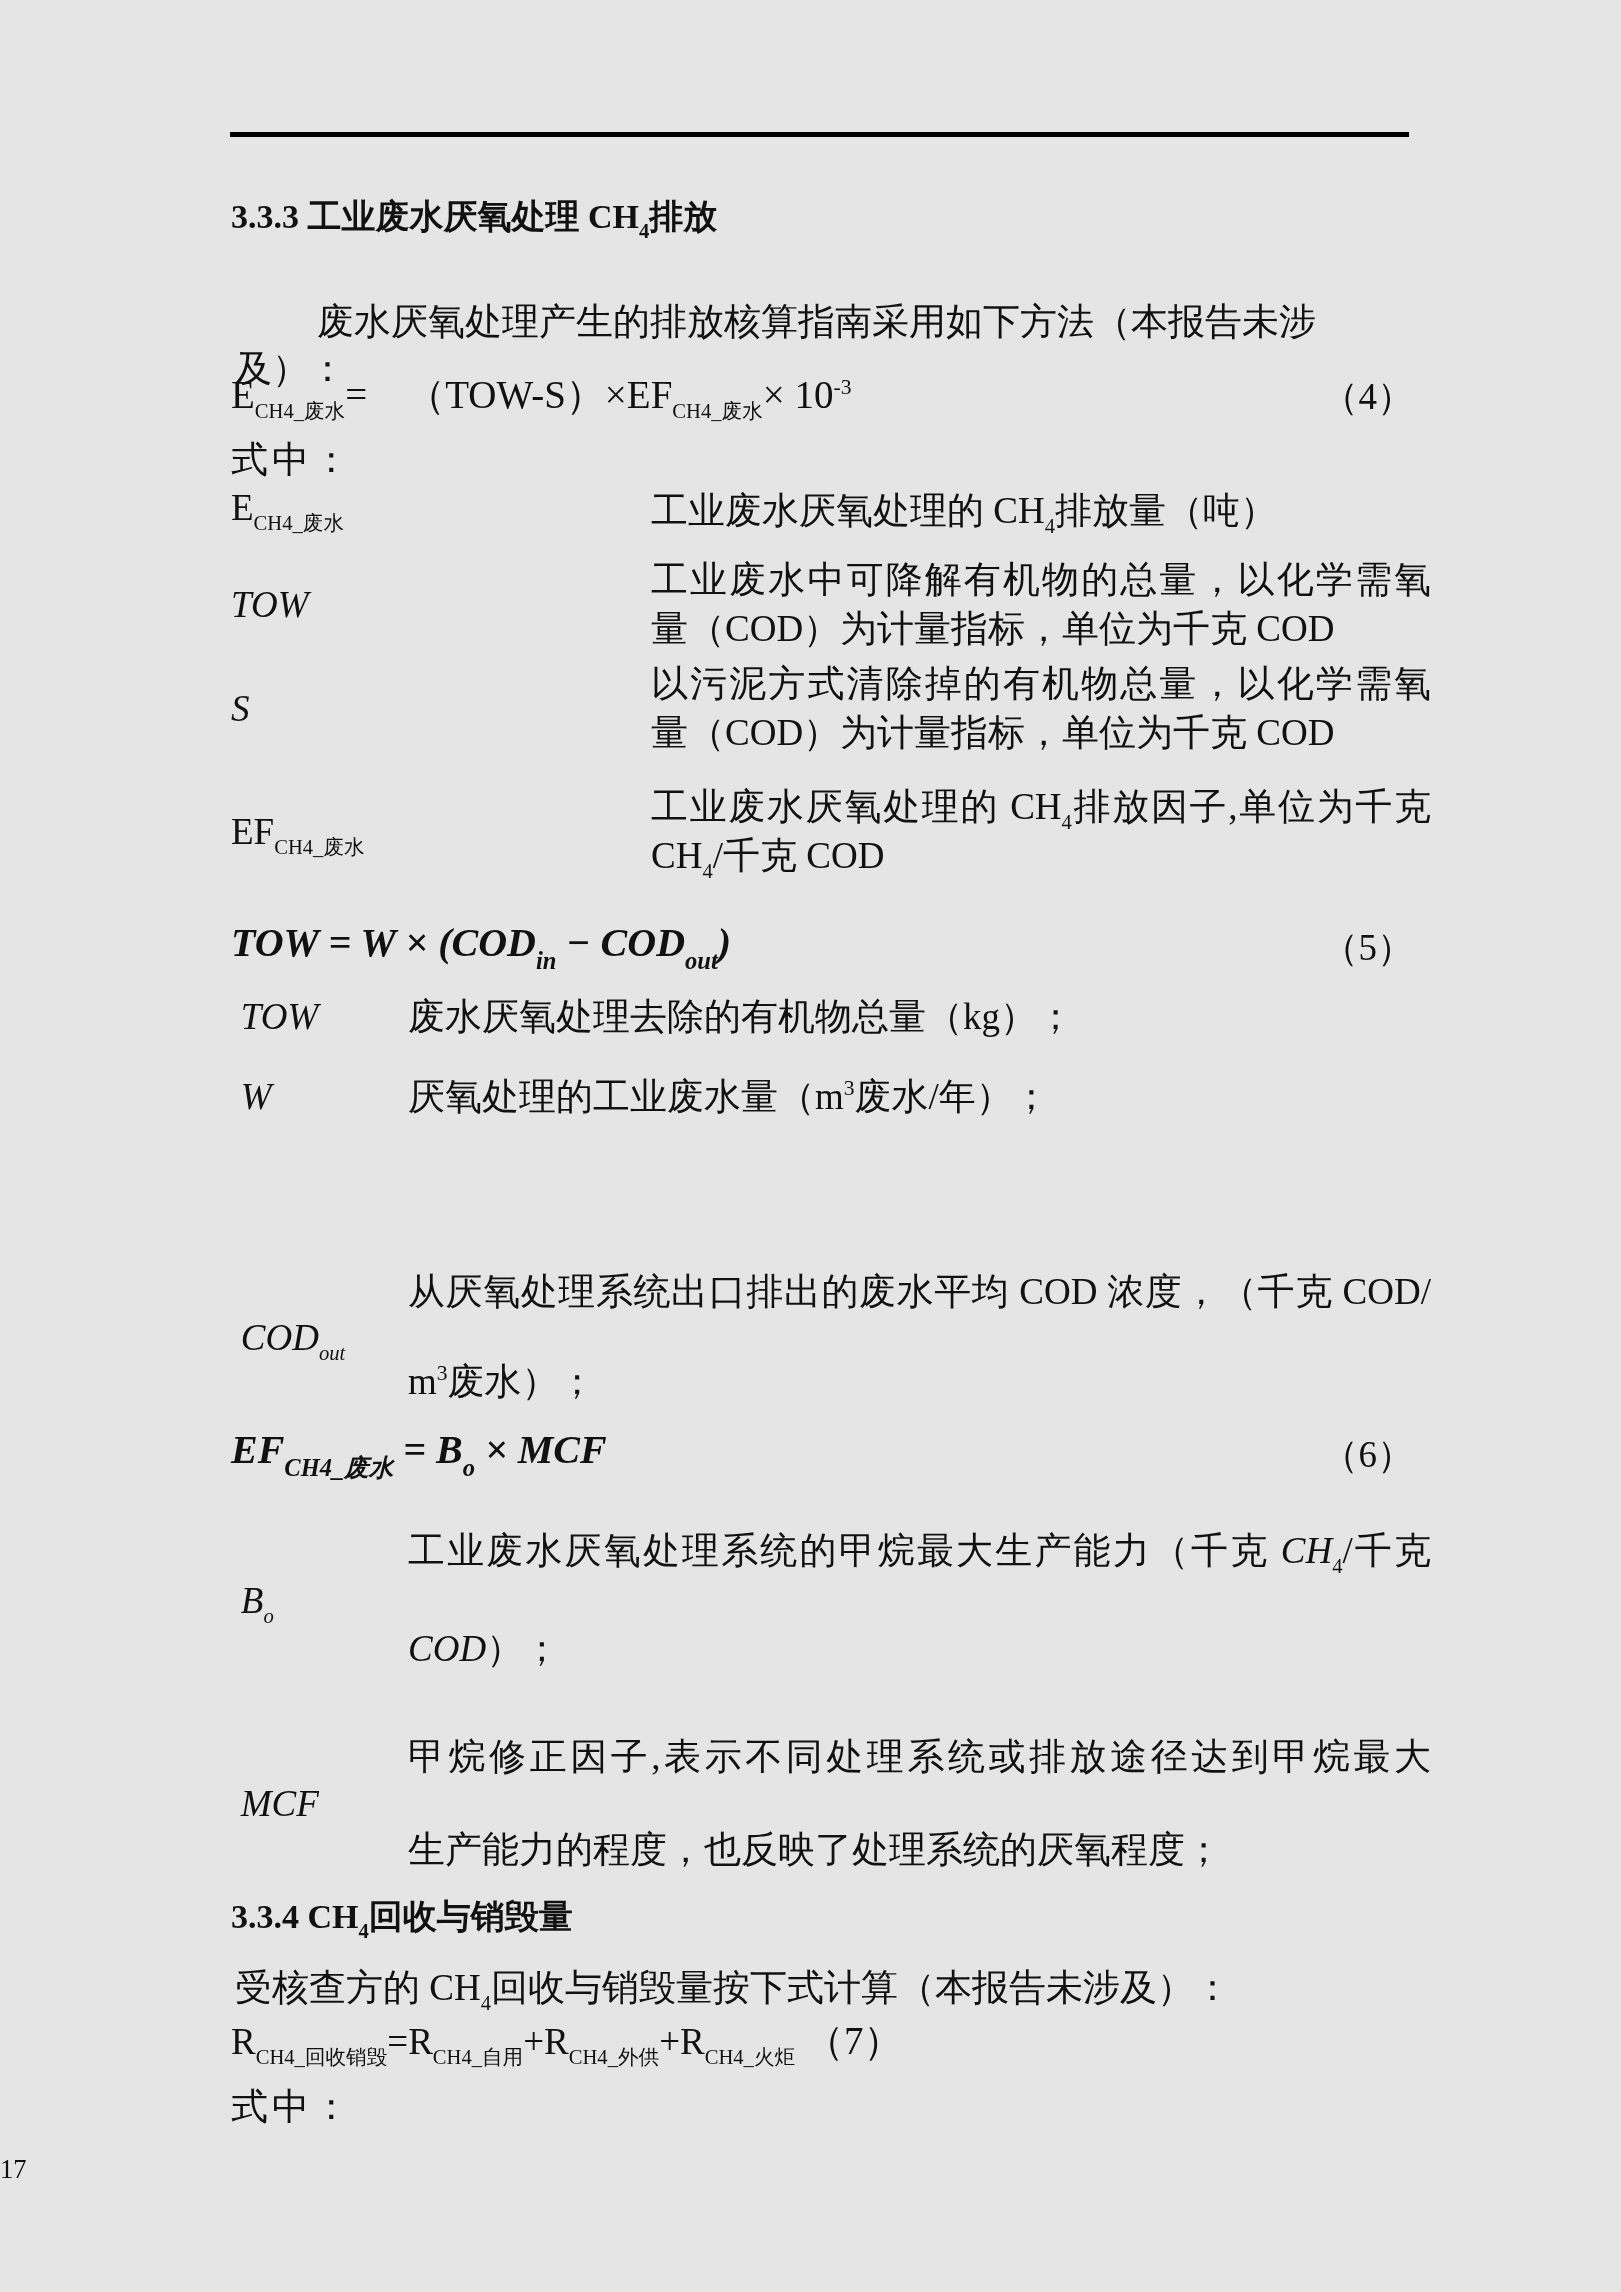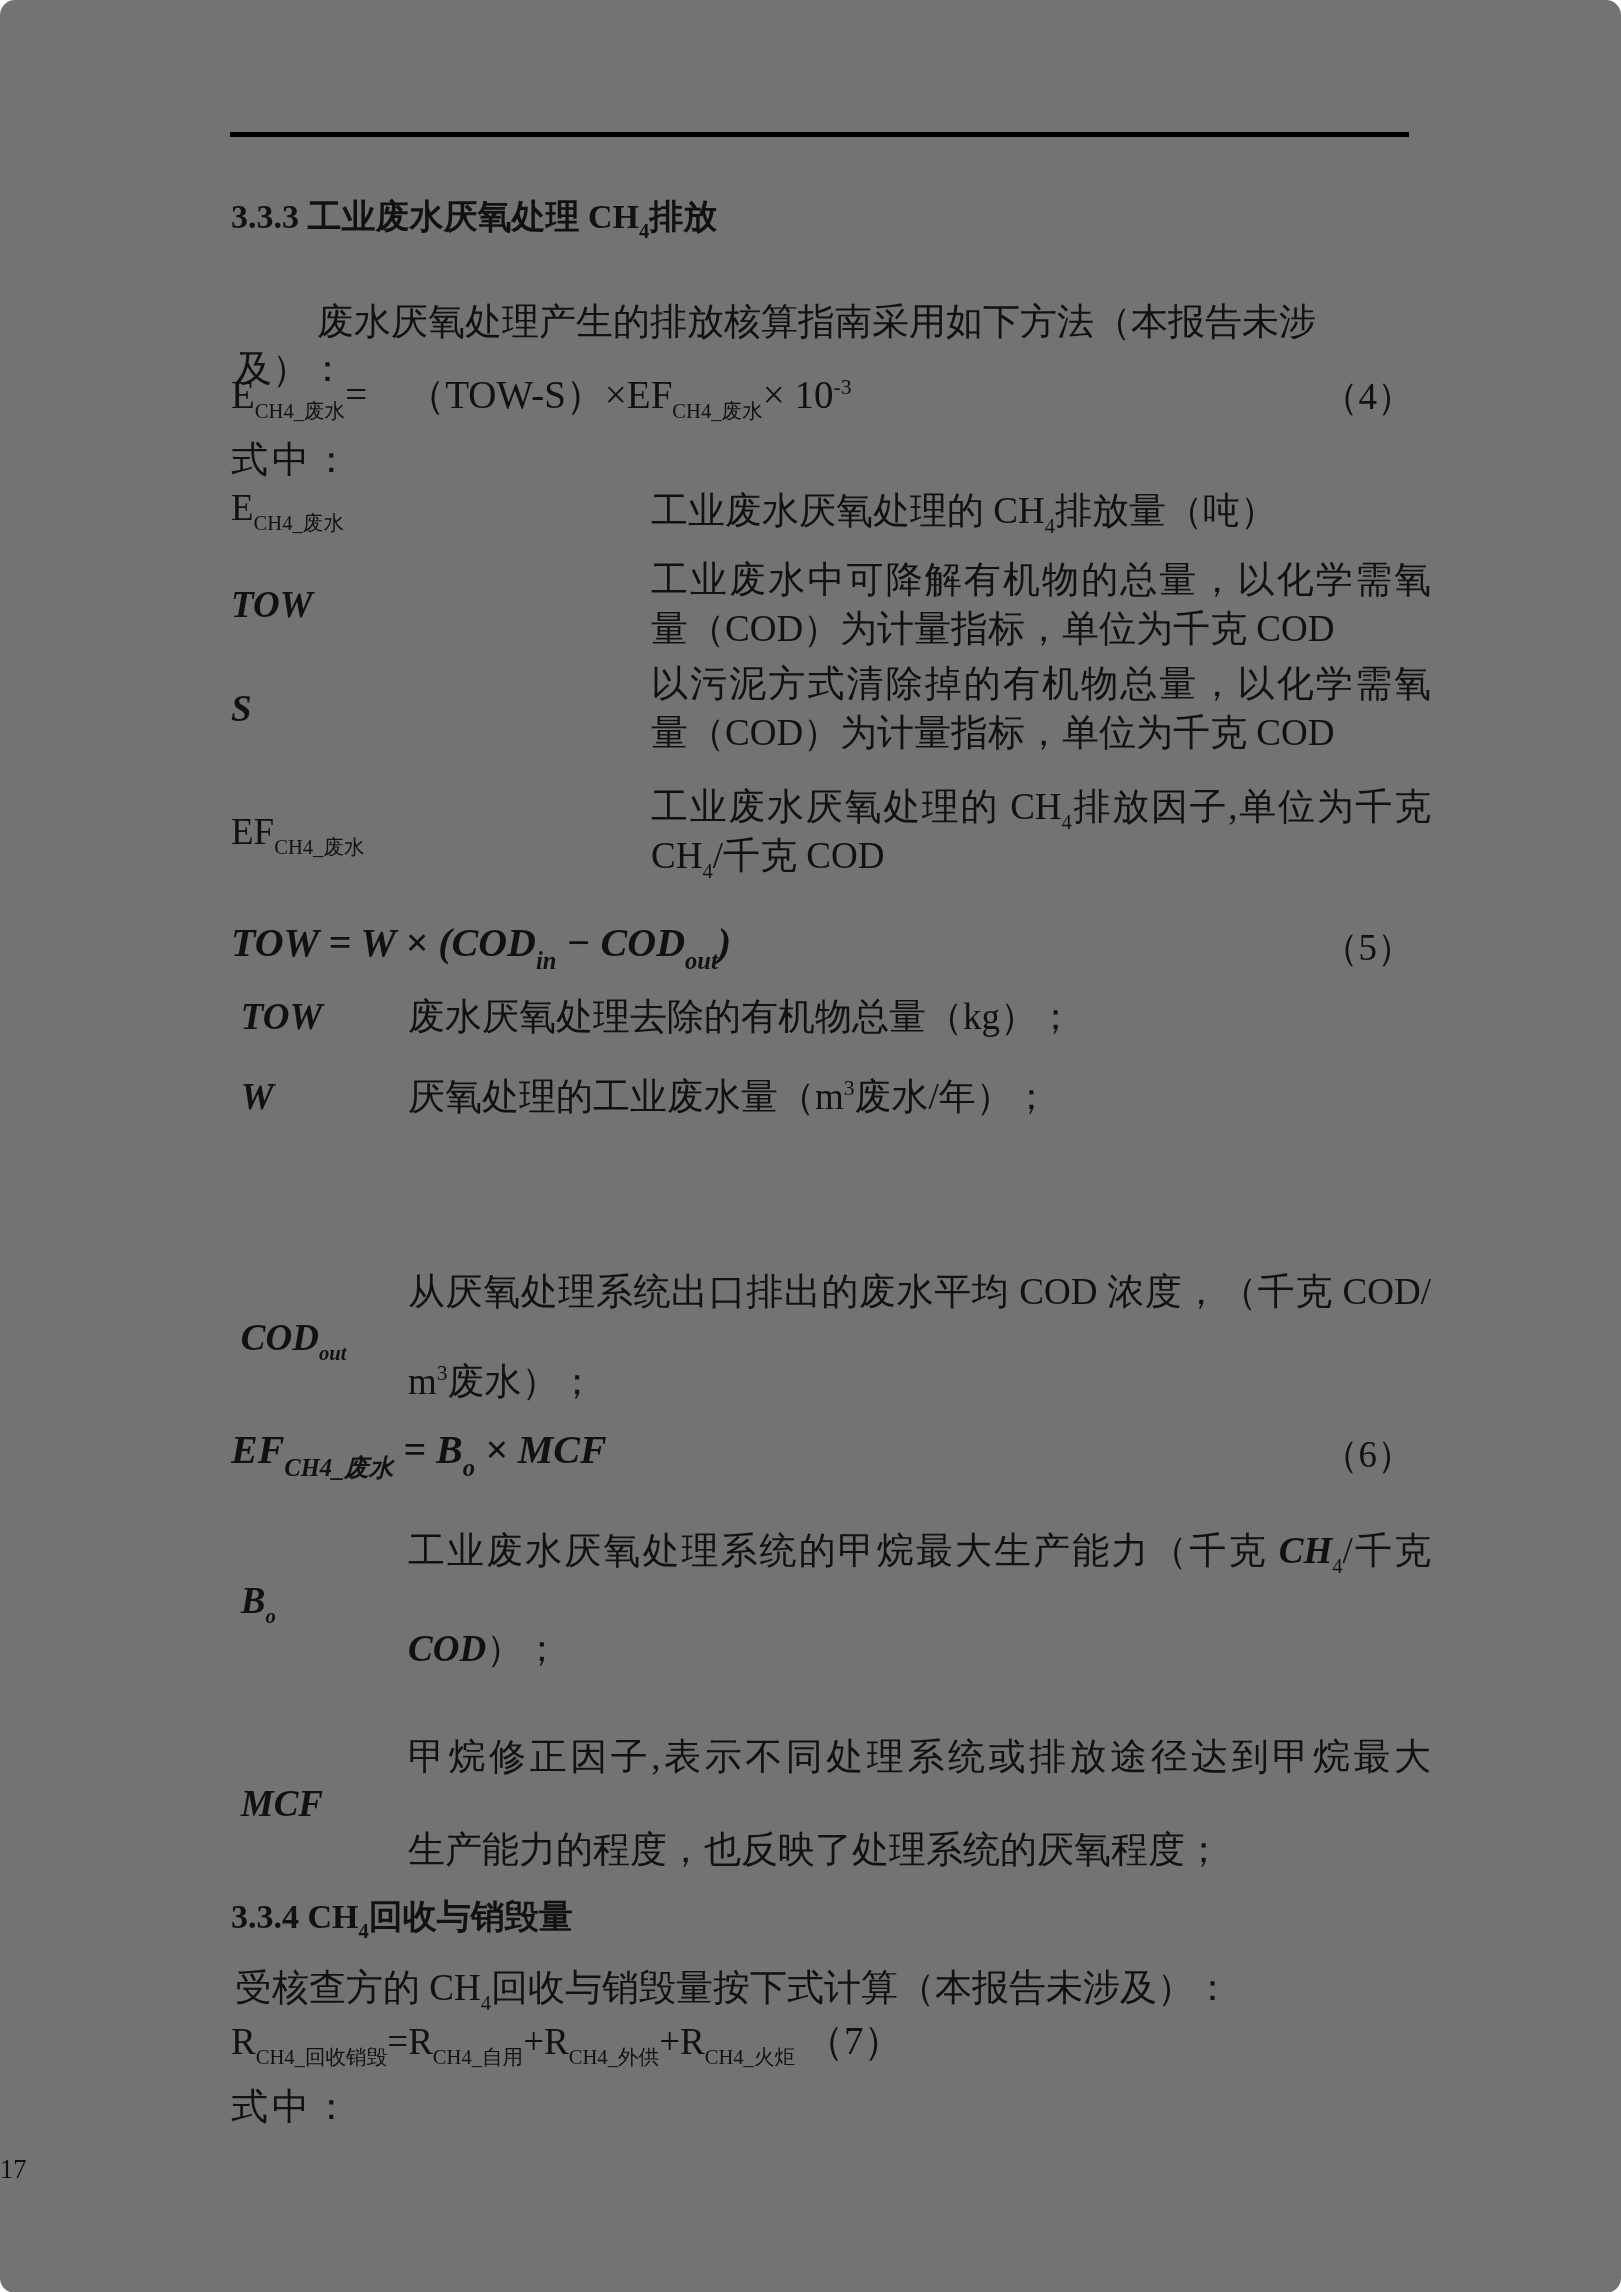--- a/index.html
+++ b/index.html
@@ -1,25 +1,24 @@
 <!DOCTYPE html>
 <html><head>
 <meta charset="utf-8">
 <style>
   * { box-sizing: border-box; }
   html,body { margin:0; padding:0; background:#ffffff; }
   .page {
     position: relative;
     width: 1621px;
     height: 2293px;
-    background: #737373;
+    background: #e5e5e5;
     color: #111;
     font-family: "Liberation Serif", "DejaVu Serif", serif;
     overflow: hidden;
-    border-radius: 15px;
   }
   .rule { position:absolute; left:230px; top:132px; width:1179px; height:4.9px; background:#000; }
 
   .h { position:absolute; left:231px; margin:0; font-size:34px; font-weight:bold; white-space:nowrap; }
   .h333 { top:194px; }
   .h334 { top:1894px; }
 
   .para { position:absolute; left:231px; width:1186px; margin:4px; font-size:37px; line-height:47px; }
   .para1 { top:294px; text-indent:82px; }
   .para2 { top:1960px; }
@@ -38,21 +37,21 @@
 
   .sb { font-size:20.6px; line-height:0; vertical-align:-9.8px; letter-spacing:0; }
   .sp { font-size:21.6px; line-height:0; vertical-align:13.7px; }
   .f5 .sb, .f6 .sb { font-size:24.5px; vertical-align:-12.7px; }
 
   .defrow { position:absolute; left:231px; width:1200px; display:flex; align-items:center; }
   .defrow.topalign { align-items:flex-start; }
   .lab { flex:0 0 420px; font-size:37px; }
   .b2 .lab, .b3 .lab { flex:0 0 177px; padding-left:9.8px; }
   .txt { flex:1; font-size:37px; line-height:49px; }
-  .it { font-style:italic;font-weight:bold; }
+  .it { font-style:italic; }
   .ln { display:block; }
   .jl { text-align:justify; text-align-last:justify; }
 
   .r1 { top:486px; }
   .r2 { top:555px; }
   .r3 { top:659px; }
   .r4 { top:782px; }
   .b2r1 { top:992px; }
   .b2r2 { top:1072px; }
   .b2r3 { top:1162px; }

